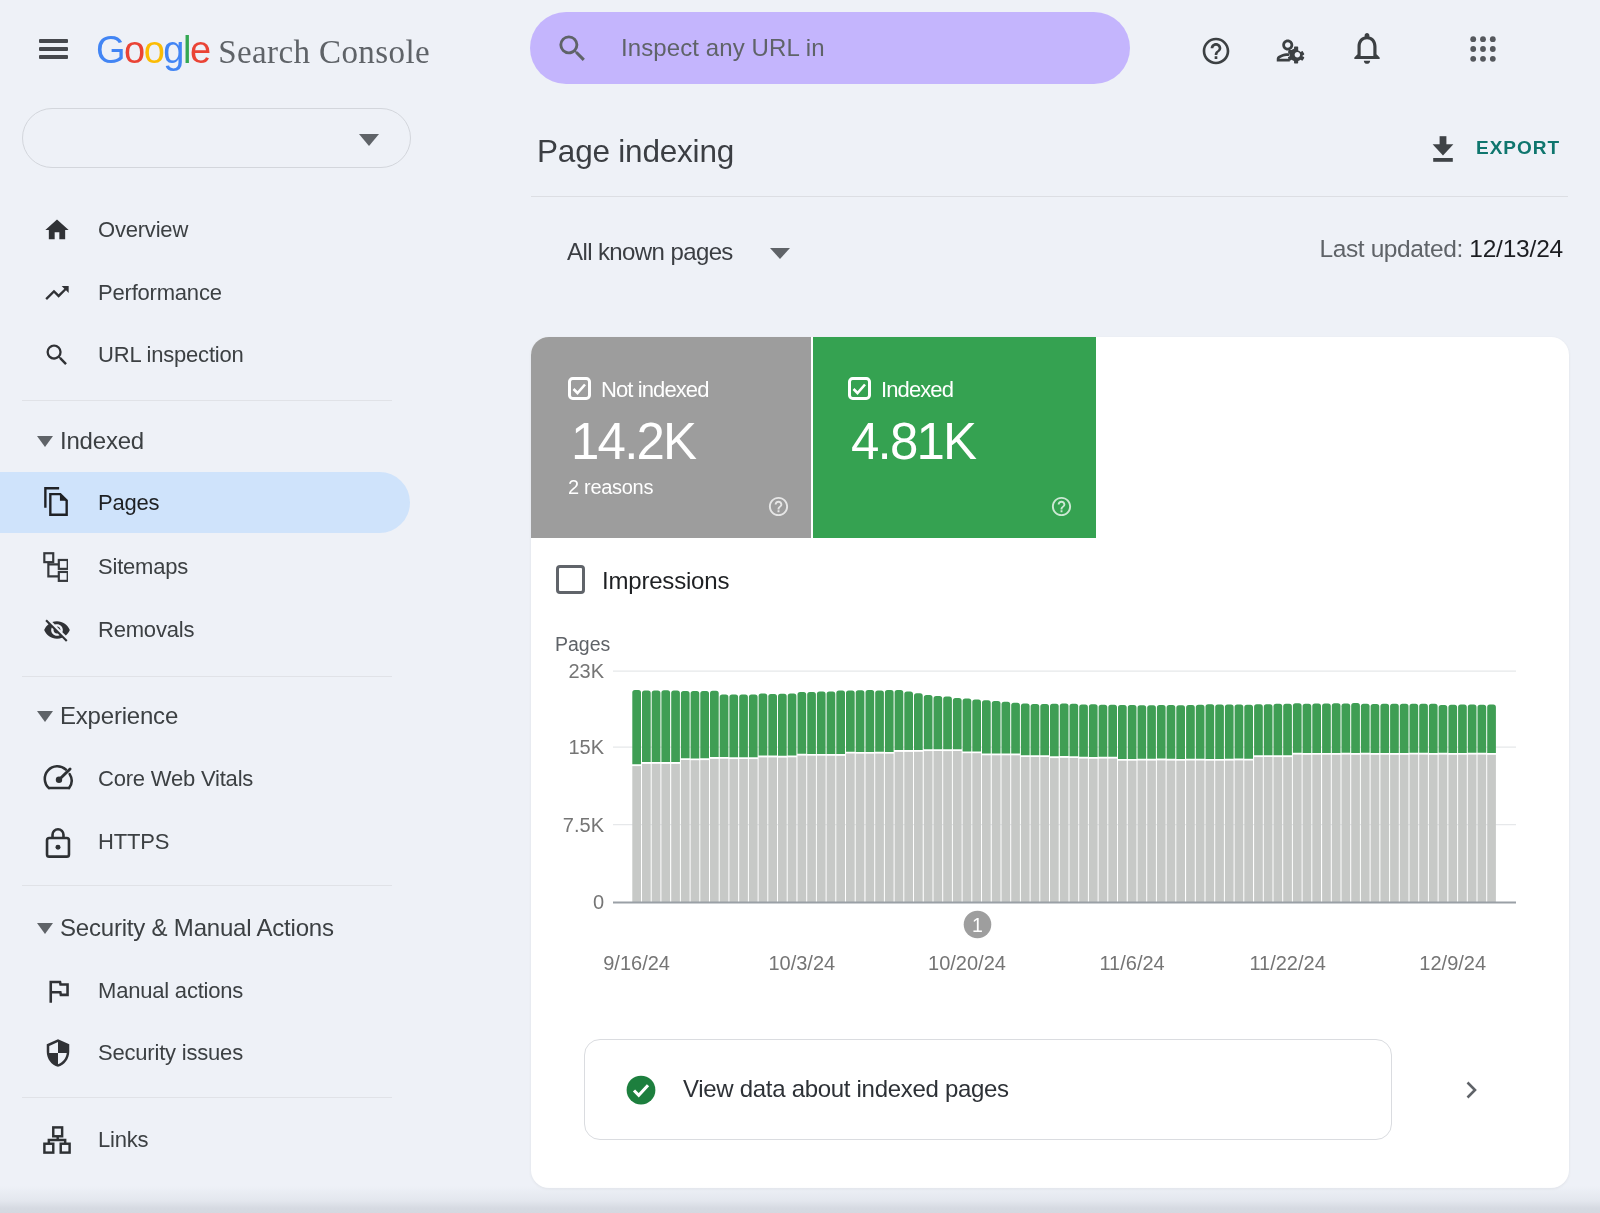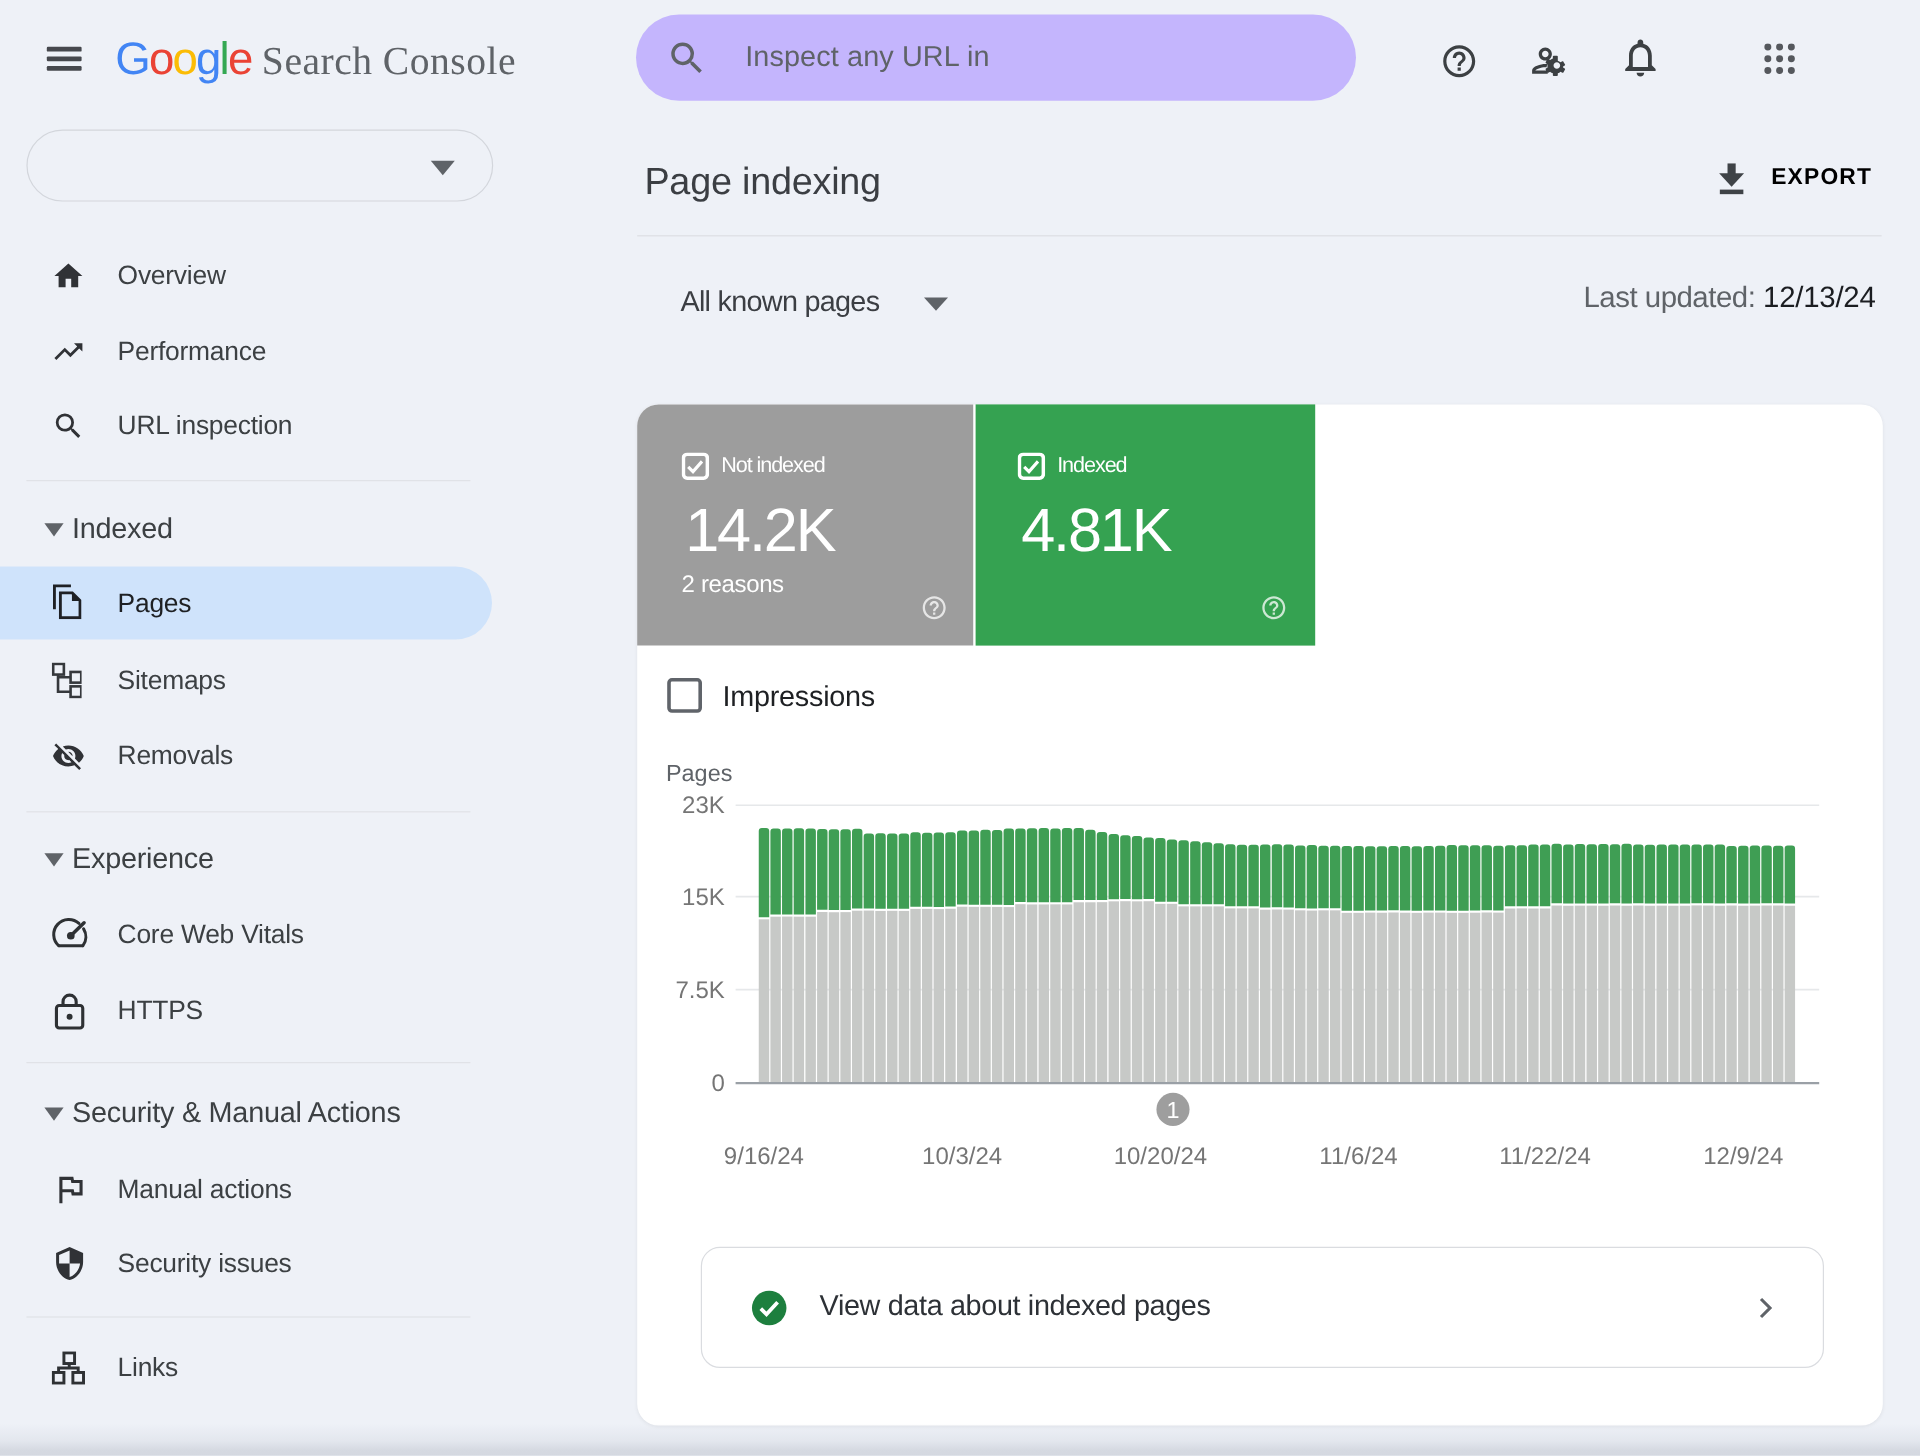--- a/index.html
+++ b/index.html
@@ -22,43 +22,43 @@
   .tri{width:0;height:0;border-left:10px solid transparent;border-right:10px solid transparent;border-top:12.5px solid #5f6368;}
   .navitem{left:0;width:410px;height:50px;}
   .navitem .ic{position:absolute;left:42.5px;top:50%;transform:translateY(-50%);}
   .navitem .lb{position:absolute;left:98px;top:50%;transform:translateY(-50%);font-size:22px;letter-spacing:-0.2px;color:#3c4043;white-space:nowrap;}
   .sect .tri{position:absolute;left:37px;top:50%;margin-top:-5px;border-left:8.5px solid transparent;border-right:8.5px solid transparent;border-top:11px solid #5f6368;}
   .sect .lb{position:absolute;left:60px;top:50%;transform:translateY(-50%);font-size:24px;letter-spacing:-0.2px;color:#3c4043;white-space:nowrap;}
   .sdiv{left:22px;width:370px;height:1px;background:#e0e2e7;}
   #pagespill{left:0;top:472px;width:410px;height:61px;background:#cfe3fb;border-radius:0 31px 31px 0;}
   
   #ptitle{left:537px;top:133px;font-size:31.5px;letter-spacing:-0.2px;color:#3b3e43;}
-  #export{left:1432px;top:136px;width:130px;height:26px;color:#000000;}
+  #export{left:1432px;top:136px;width:130px;height:26px;color:#0f766e;}
   #export .tx{position:absolute;left:44px;top:1.2px;font-size:19px;font-weight:bold;letter-spacing:1.0px;}
   #hdrdiv{left:531px;top:196px;width:1037px;height:1px;background:#dcdee3;}
   #allknown{left:567px;top:238px;font-size:24px;letter-spacing:-0.6px;color:#3b3e43;}
   #allknown .tri{position:absolute;left:203px;top:9.5px;border-left:10px solid transparent;border-right:10px solid transparent;border-top:11.5px solid #5f6368;}
   #lastupd{right:37px;top:235px;font-size:24.5px;letter-spacing:-0.4px;color:#5f6368;}
   #lastupd b{color:#1b1d21;font-weight:normal;letter-spacing:-0.2px;}
   #card{left:531px;top:337px;width:1038px;height:851px;background:#ffffff;border-radius:18px;
         box-shadow:0 1px 3px rgba(60,64,67,.08);}
   .statcard{top:337px;height:201px;color:#fff;}
   #ncard{left:531px;width:280px;background:#9d9d9d;border-radius:18px 0 0 0;}
   #icard{left:813px;width:283px;background:#35a251;}
   .statcard .cb{position:absolute;top:40px;}
-  .statcard .clb{position:absolute;top:40px;font-size:18px;letter-spacing:-0.9px;}
+  .statcard .clb{position:absolute;top:40px;font-size:22px;letter-spacing:-0.9px;}
   .statcard .num{position:absolute;top:75px;font-size:51px;letter-spacing:-1.8px;}
   .statcard .rsn{position:absolute;top:139px;font-size:20px;letter-spacing:-0.3px;}
   .qm{position:absolute;top:158px;width:23px;height:23px;}
   
   #improw{left:556px;top:565px;}
   #impbox{width:29px;height:29px;border:3px solid #60646a;border-radius:4px;box-sizing:border-box;}
   #implb{position:absolute;left:46px;top:1.5px;font-size:24px;letter-spacing:-0.2px;color:#1e2023;white-space:nowrap;}
   
-  #viewrow{left:584px;top:1039px;width:936px;height:101px;border:1.5px solid #dadce0;border-radius:16px;box-sizing:border-box;background:#fff;}
+  #viewrow{left:584px;top:1039px;width:808px;height:101px;border:1.5px solid #dadce0;border-radius:16px;box-sizing:border-box;background:#fff;}
   #viewrow .tx{position:absolute;left:98px;top:35px;font-size:24px;letter-spacing:-0.3px;color:#2d3136;}
   #btmshade{left:0;top:1186px;width:1600px;height:27px;background:linear-gradient(to bottom, rgba(222,226,233,0) 0%, rgba(218,222,230,0.55) 55%, #d6dae2 82%, #d4d8e0 100%);pointer-events:none;}
 </style>
 </head>
 <body>
 
 <div class="abs" id="burger">
     <div style="top:0"></div>
     <div style="top:7.9px"></div>
     <div style="top:15.8px"></div>

